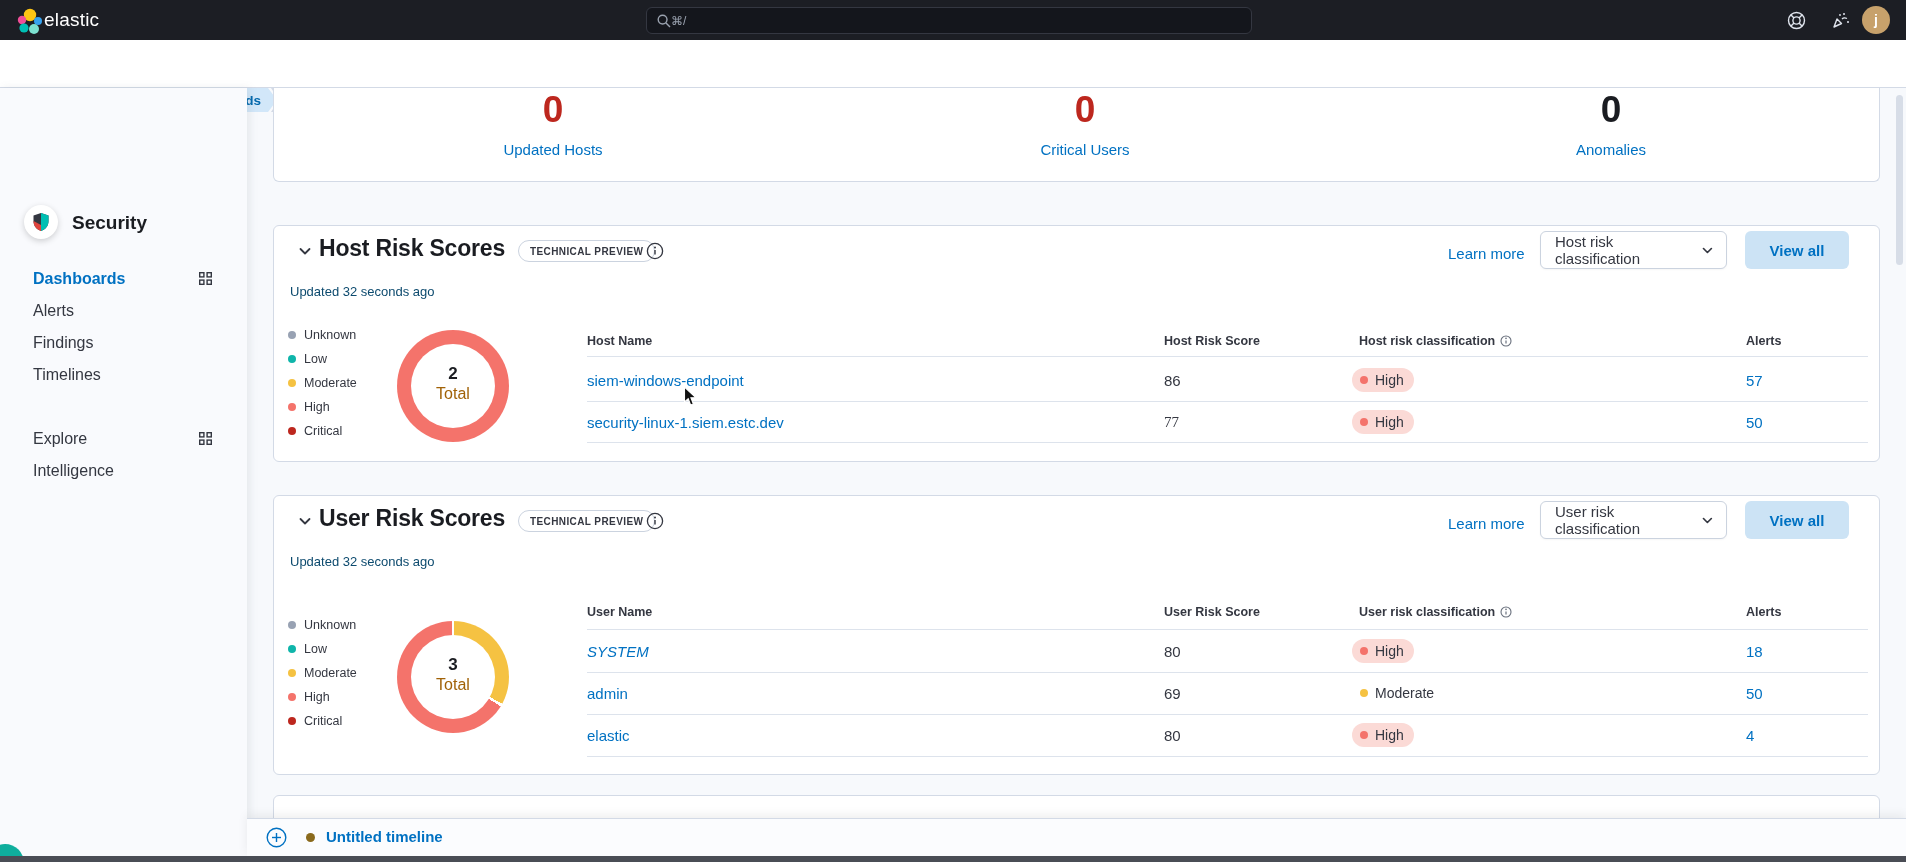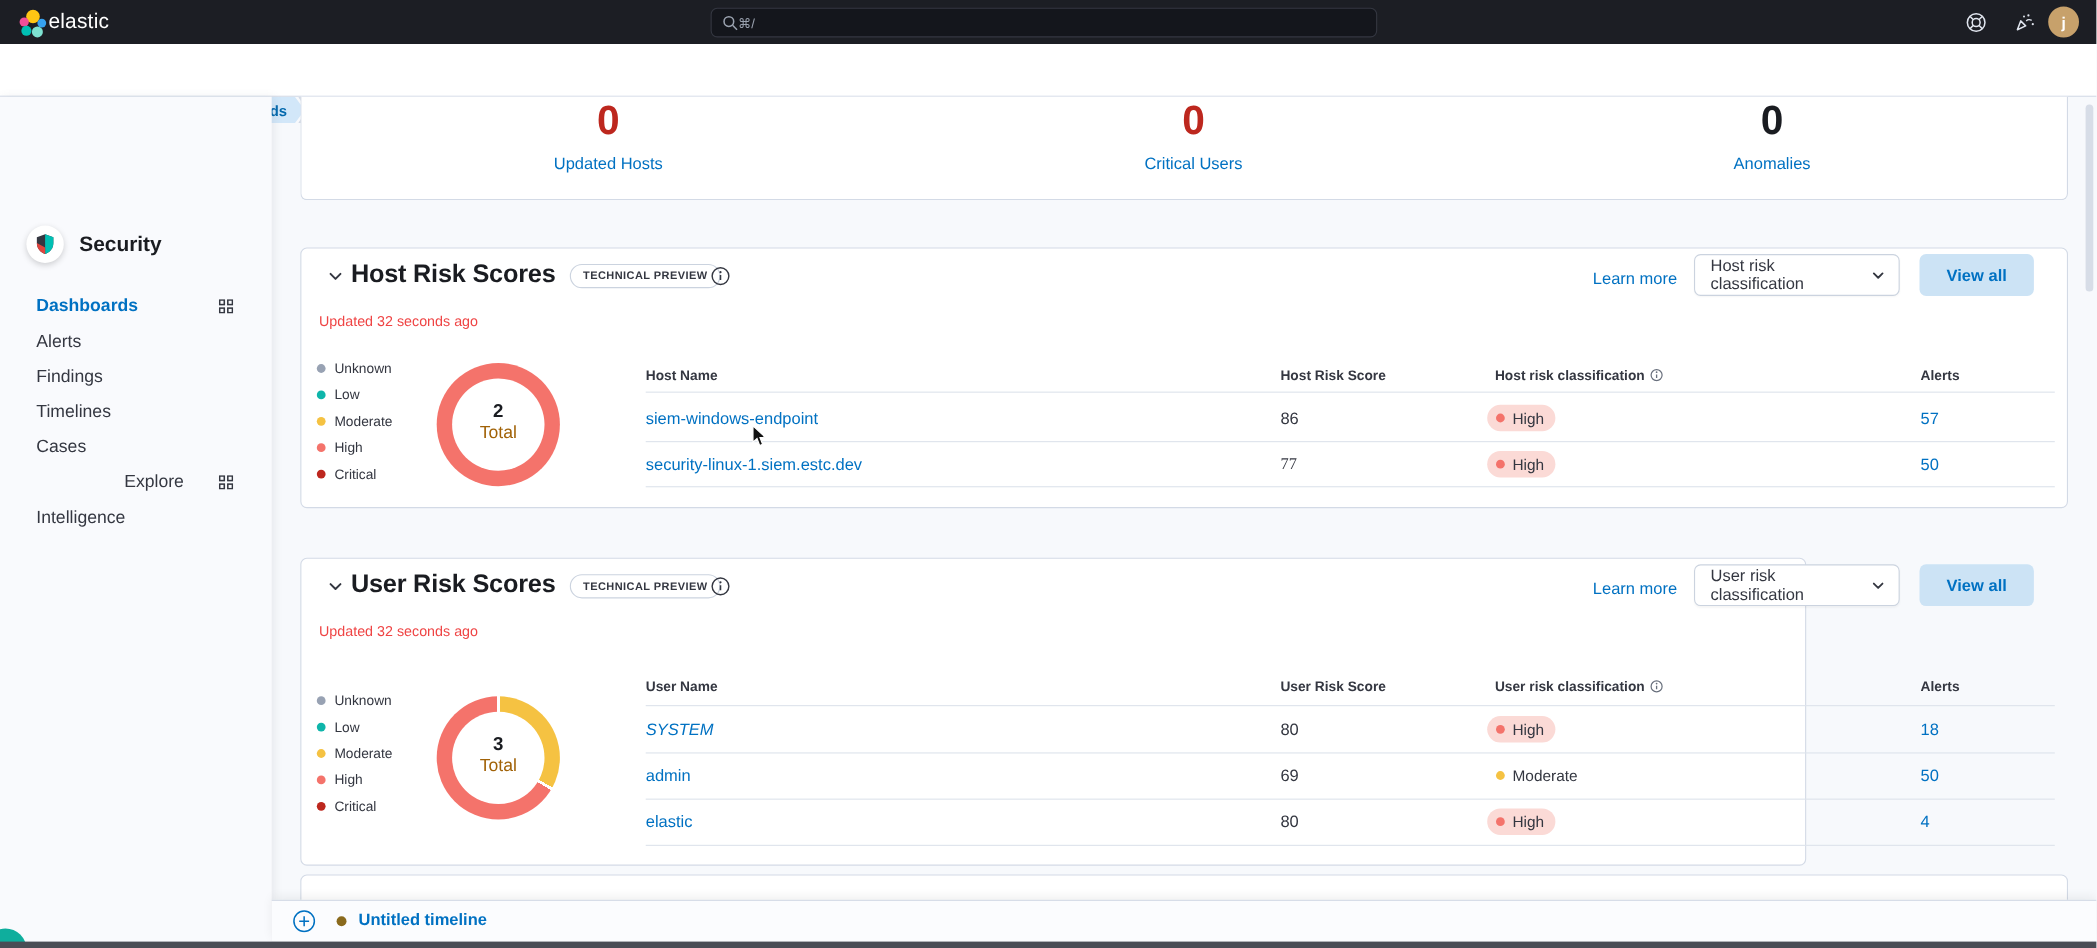--- a/index.html
+++ b/index.html
@@ -41,21 +41,21 @@
 
   
   .panel { position:absolute; background:#fff; border:1px solid #d3dae6; border-radius:6px; }
   .kpi-panel { left:273px; top:88px; width:1607px; height:94px; border-top:none; border-radius:0 0 6px 6px; }
   .kpi { position:absolute; top:0; width:300px; text-align:center; }
   .kpi .val { font-size:37px; font-weight:700; line-height:44px; }
   .kpi .lab { font-size:15px; color:#0071c2; margin-top:9px; cursor:pointer; }
 
   .ptitle { position:absolute; font-size:23px; font-weight:700; color:#1a1c21; letter-spacing:-.2px; }
   .tp-badge { position:absolute; height:22px; border:1px solid #cbd3df; border-radius:12px; display:flex; align-items:center; padding:0 11px; font-size:10px; font-weight:700; letter-spacing:.4px; color:#343741; background:#fff; }
-  .updated { position:absolute; font-size:13px; color:#ef4444; }
+  .updated { position:absolute; font-size:13px; color:#0c4a6e; }
   .learnmore { position:absolute; font-size:15px; font-weight:500; color:#0071c2; cursor:pointer; }
   .dropdown { position:absolute; width:187px; height:38px; border:1px solid #cbd3df; border-radius:6px; background:#fff; display:flex; align-items:center; justify-content:space-between; padding:0 12px 0 14px; font-size:15px; color:#343741; cursor:pointer; box-shadow:0 1px 2px rgba(0,0,0,.04); }
   .viewall { position:absolute; width:104px; height:38px; border:none; border-radius:6px; background:#cce3f5; color:#0071c2; font-size:15px; font-weight:600; font-family:inherit; cursor:pointer; }
 
   .legend-row { position:absolute; display:flex; align-items:center; gap:8px; }
   .legend-dot { width:8px; height:8px; border-radius:50%; }
   .legend-lbl { font-size:12.5px; color:#343741; }
 
   .donut { position:absolute; width:112px; height:112px; border-radius:50%; }
   .donut::after { content:""; position:absolute; inset:14px; background:#fff; border-radius:50%; }
@@ -173,24 +173,21 @@
   </div>
   <div class="nav-item" style="top:208px;">
       <span class="lbl">Alerts</span>
     </div>
   <div class="nav-item" style="top:240px;">
       <span class="lbl">Findings</span>
     </div>
   <div class="nav-item" style="top:272px;">
       <span class="lbl">Timelines</span>
     </div>
-  <div class="nav-item" style="top:304px;">
-      <span class="lbl">Cases</span>
-    </div>
-  <div class="nav-item" style="top:336px;justify-content:center;">
+  <div class="nav-item" style="top:336px;">
     <span class="lbl">Explore</span>
     <span class="nav-grid">
       <svg width="13" height="13" viewBox="0 0 13 13">
           <g fill="none" stroke="#343741" stroke-width="1.4">
             <rect x="0.7" y="0.7" width="4.2" height="4.2"></rect>
             <rect x="8.1" y="0.7" width="4.2" height="4.2"></rect>
             <rect x="0.7" y="8.1" width="4.2" height="4.2"></rect>
             <rect x="8.1" y="8.1" width="4.2" height="4.2"></rect>
           </g>
         </svg>
@@ -304,21 +301,21 @@
     <span class="tval" style="left:890px;top:188px;font-family:Liberation Serif, serif;">77</span>
     <span class="pill" style="left:1078px;top:184px;" data-variant="high">
         <span class="dot" style="background: rgb(244, 115, 107);"></span>
         <span>High</span>
       </span>
     <span class="tlink" style="left:1472px;top:188px;">50</span>
   </div>
   <div class="tline" style="top:216px;left:313px;"></div>
 </div>
 
-<div class="panel" style="left:273px; top:495px; width:1369px; height:280px;margin-top:12px;">
+<div class="panel" style="left:273px; top:495px; width:1607px; height:280px;">
   <svg class="abs" style="left:23px;top:17px;" width="16" height="16" viewBox="0 0 16 16">
     <path d="M3.5 6 L8 10.5 L12.5 6" fill="none" stroke="#343741" stroke-width="1.8" stroke-linecap="round" stroke-linejoin="round"></path>
   </svg>
   <div class="ptitle" style="left:45px;top:9px;">User Risk Scores</div>
   <div class="tp-badge" style="left:244px;top:14px;">TECHNICAL PREVIEW</div>
   <svg class="abs" style="left:372px;top:16px;" width="18" height="18" viewBox="0 0 18 18">
     <circle cx="9" cy="9" r="7.6" fill="none" stroke="#343741" stroke-width="1.3"></circle>
     <line x1="9" y1="8" x2="9" y2="12.6" stroke="#343741" stroke-width="1.4"></line>
     <circle cx="9" cy="5.4" r="1" fill="#343741"></circle>
   </svg>

